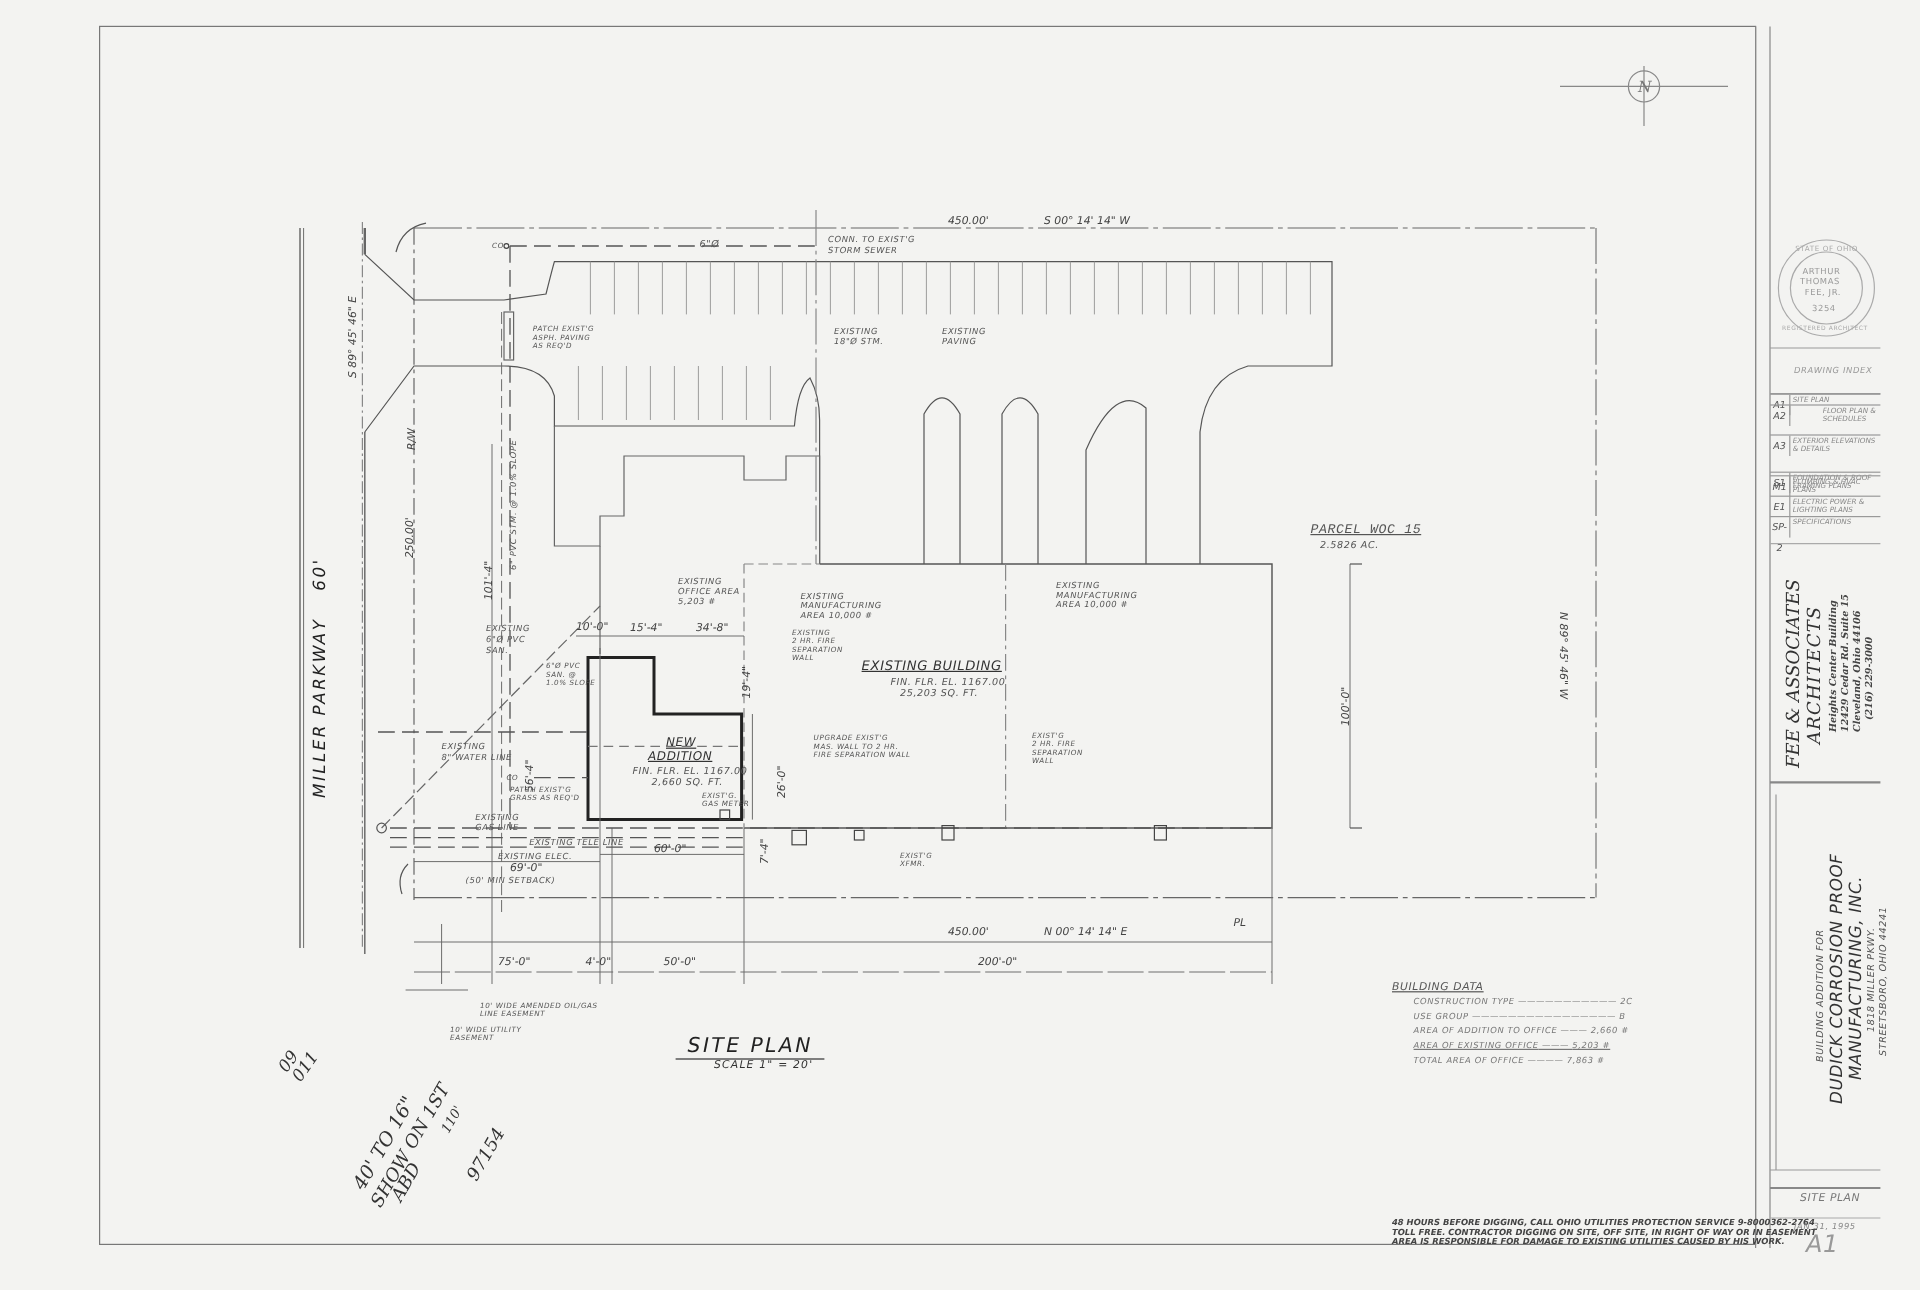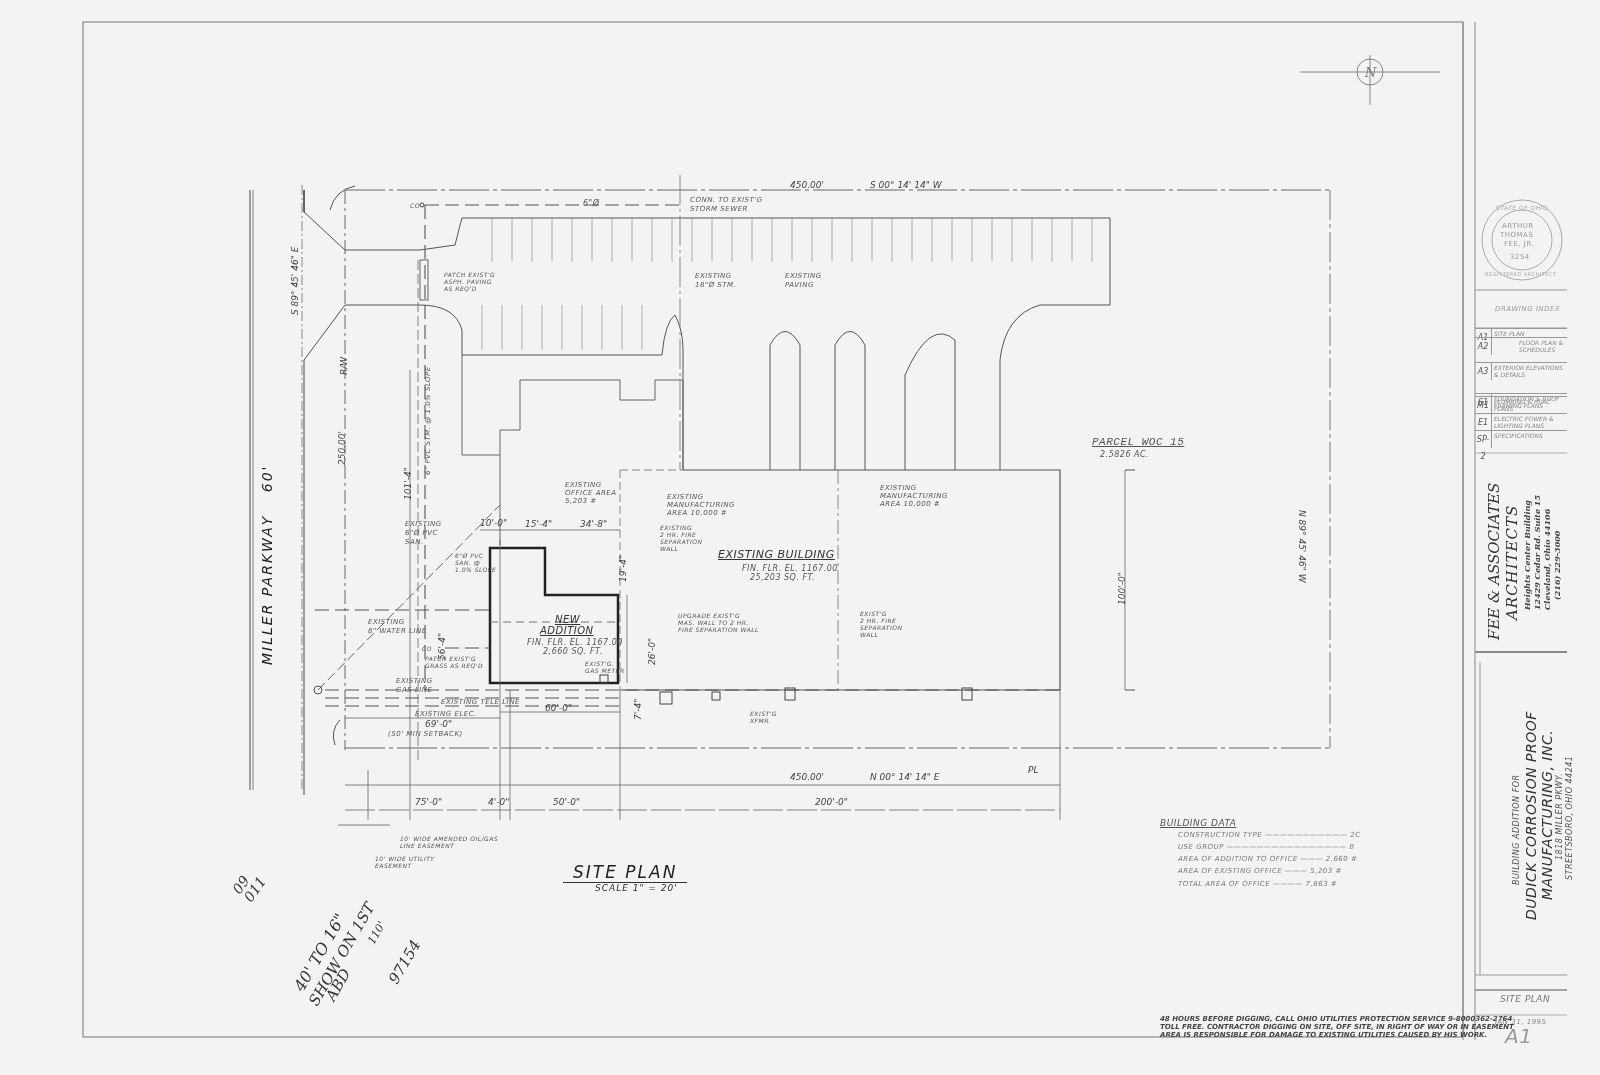--- a/index.html
+++ b/index.html
@@ -283,21 +283,21 @@
 <div class="hand" style="left:305px;top:1000px;font-size:15px;transform:rotate(-60deg);">SHOW ON 1ST</div>
 <div class="hand" style="left:322px;top:995px;font-size:15px;transform:rotate(-60deg);">ABD</div>
 <div class="hand" style="left:365px;top:940px;font-size:11px;transform:rotate(-60deg);">110'</div>
 <div class="hand" style="left:385px;top:978px;font-size:15px;transform:rotate(-60deg);">97154</div>
 
 <div>
   <div class="bd-row" style="left:1160px;top:818px;font-size:9px;color:#555;text-decoration:underline;">BUILDING DATA</div>
   <div class="bd-row" style="left:1178px;top:831px;"><span>CONSTRUCTION TYPE</span> ——————————— <span>2C</span></div>
   <div class="bd-row" style="left:1178px;top:843px;"><span>USE GROUP</span> ———————————————— <span>B</span></div>
   <div class="bd-row" style="left:1178px;top:855px;"><span>AREA OF ADDITION TO OFFICE</span> ——— <span>2,660 #</span></div>
-  <div class="bd-row" style="left:1178px;top:867px;"><span>AREA OF EXISTING OFFICE</span> ——— <span>5,203 #</span></div>
+  <div class="bd-row" style="left:1178px;top:867px;text-decoration:underline;"><span>AREA OF EXISTING OFFICE</span> ——— <span>5,203 #</span></div>
   <div class="bd-row" style="left:1178px;top:880px;"><span>TOTAL AREA OF OFFICE</span> ———— <span>7,863 #</span></div>
 </div>
 
 <div class="note" style="left:1160px;top:1015px;">
   <div>48 HOURS BEFORE DIGGING, CALL OHIO UTILITIES PROTECTION SERVICE 9-8000362-2764</div>
   <div>TOLL FREE.  CONTRACTOR DIGGING ON SITE, OFF SITE, IN RIGHT OF WAY OR IN EASEMENT</div>
   <div>AREA IS RESPONSIBLE FOR DAMAGE TO EXISTING UTILITIES CAUSED BY HIS WORK.</div>
 </div>
 
 <div>

